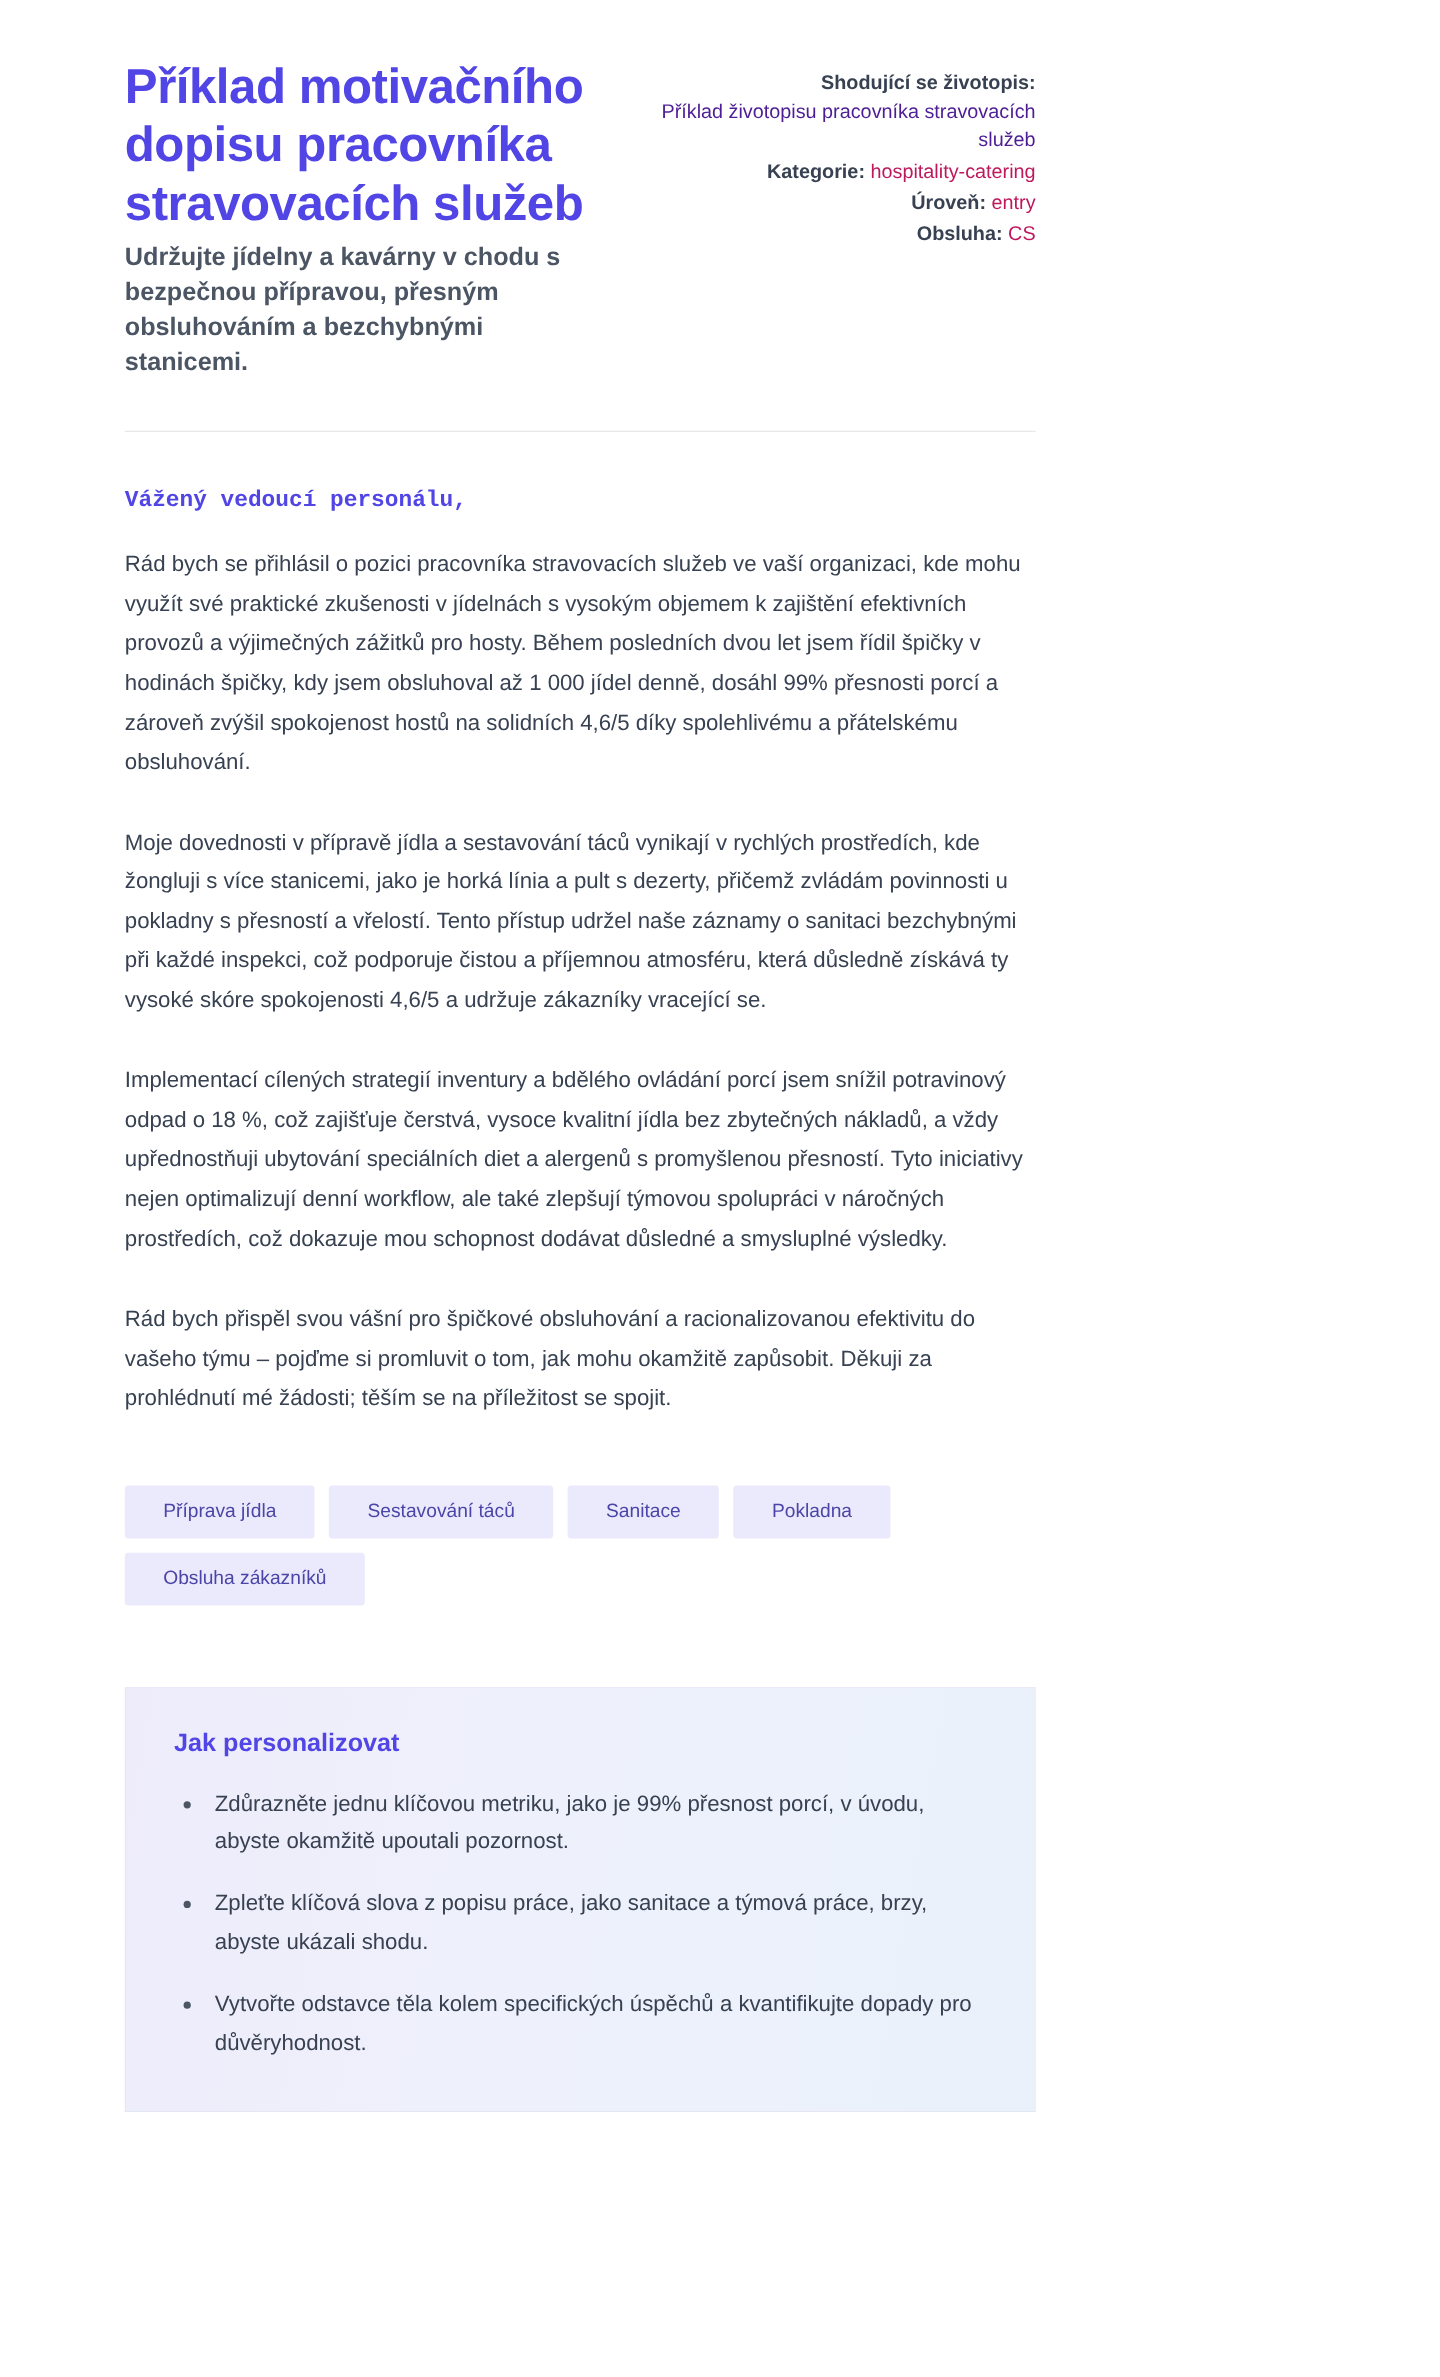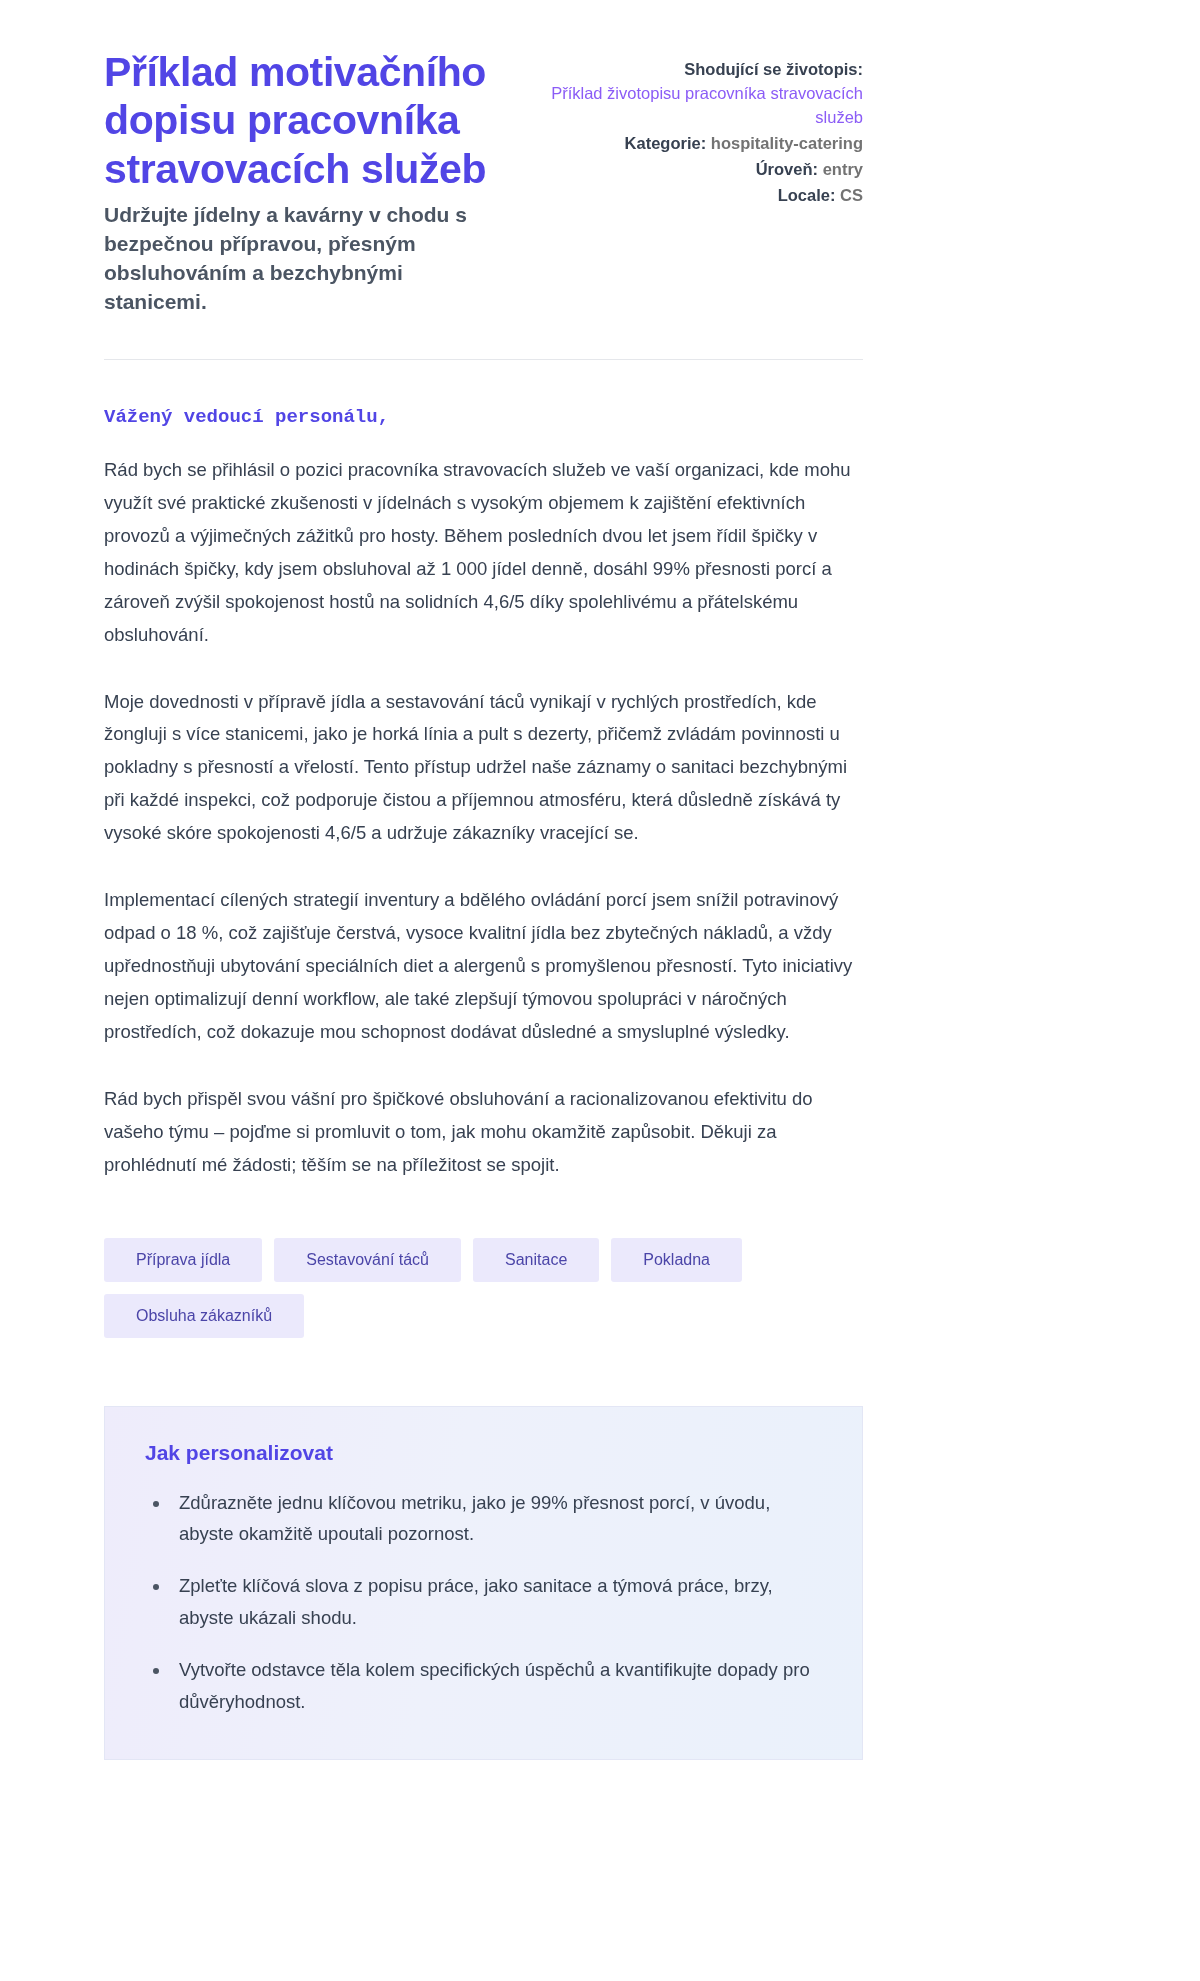--- a/index.html
+++ b/index.html
@@ -56,25 +56,25 @@
     color: #4b5563;
     padding-top: 10px;
     max-width: 320px;
   }
   .meta-row { display: block; }
   .meta-row + .meta-row { margin-top: 2px; }
   .meta-label {
     font-weight: 700;
     color: #374151;
   }
-  .meta-value { font-weight: 700; color: #737373; }
+  .meta-value { font-weight: 400; color: #be185d; }
   .meta-block-value {
     display: block;
     font-weight: 400;
-    color: #8b5cf6;
+    color: #4c1d95;
   }
 
   .divider {
     height: 1px;
     background: #e5e7eb;
     border: 0;
     margin: 42px 0 0 0;
   }
 
   
@@ -174,21 +174,21 @@
       </span>
       <span class="meta-row">
         <span class="meta-label">Kategorie:</span>
         <span class="meta-value">hospitality-catering</span>
       </span>
       <span class="meta-row">
         <span class="meta-label">Úroveň:</span>
         <span class="meta-value">entry</span>
       </span>
       <span class="meta-row">
-        <span class="meta-label">Locale:</span>
+        <span class="meta-label">Obsluha:</span>
         <span class="meta-value">CS</span>
       </span>
     </aside>
 
   </header>
 
   <hr class="divider">
 
   <section class="letter">
     <p class="salutation">Vážený vedoucí personálu,</p>

